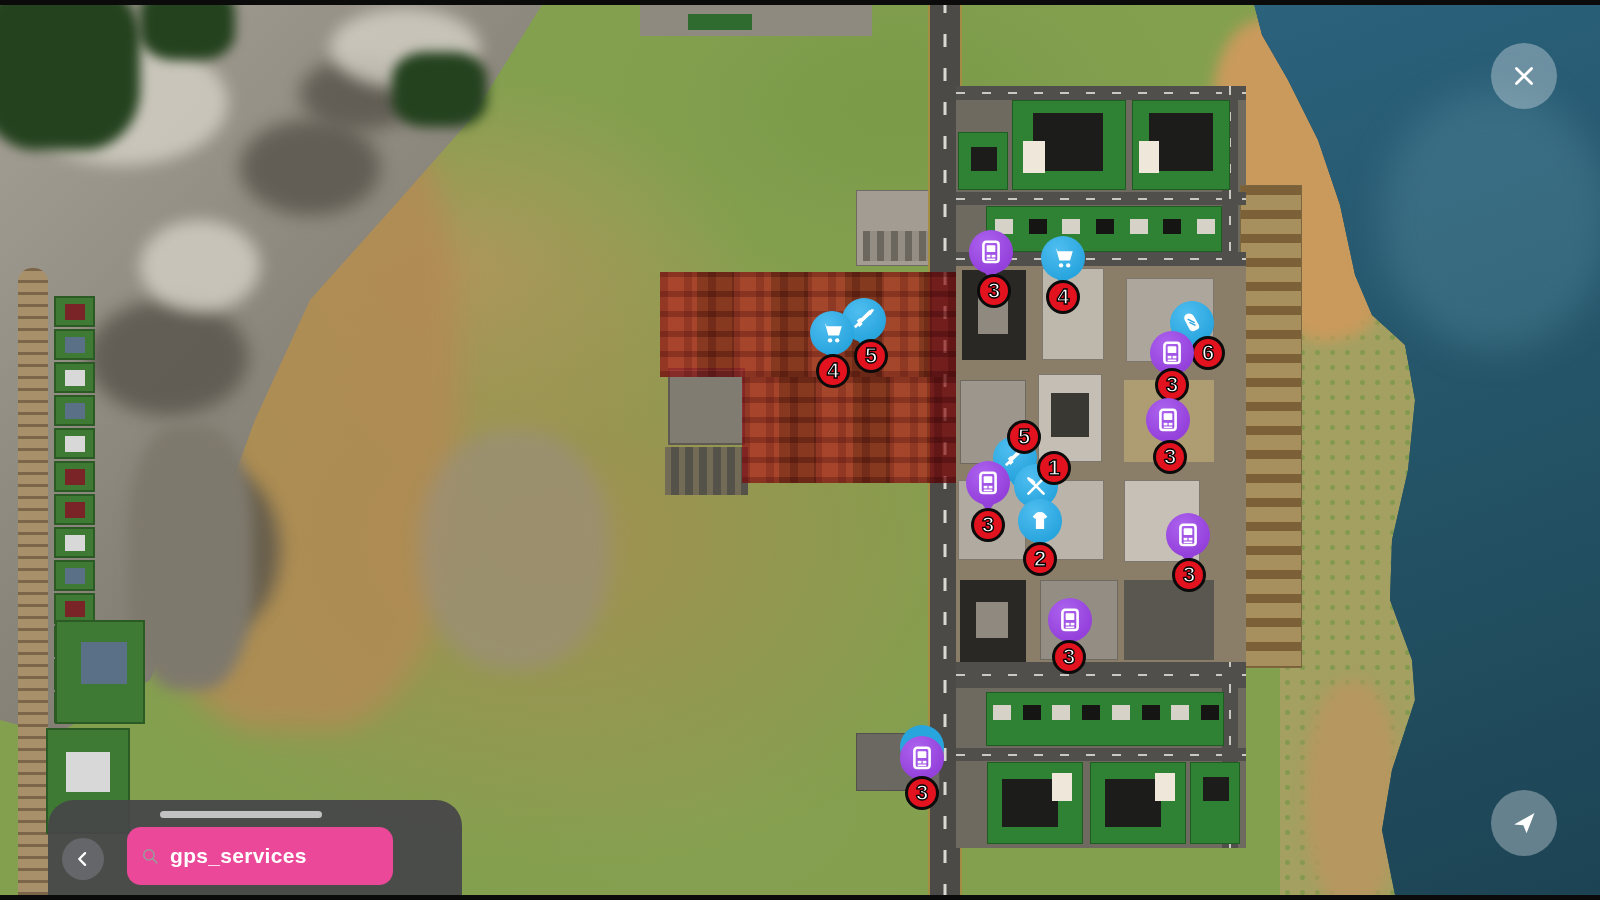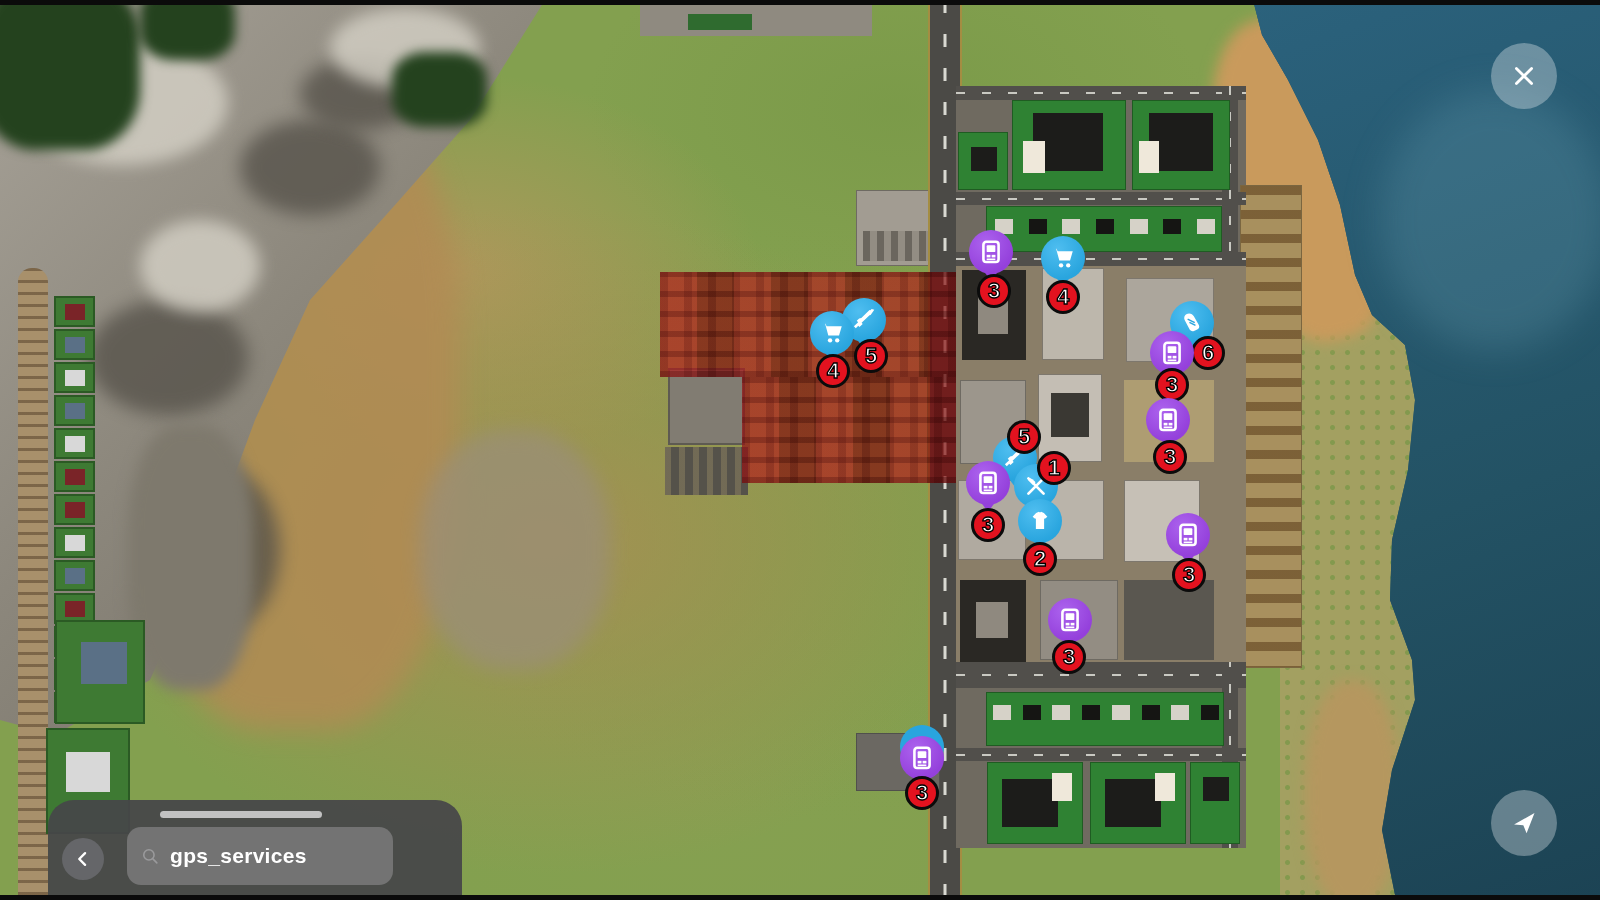--- a/index.html
+++ b/index.html
@@ -114,21 +114,21 @@
   
   .round-btn{position:absolute;width:66px;height:66px;border-radius:50%;
     background:rgba(240,244,246,.34);display:flex;align-items:center;justify-content:center;}
   .sheet{position:absolute;left:48px;top:800px;width:414px;height:110px;
     background:rgba(70,70,73,.93);border-radius:26px 26px 0 0;}
   .sheet-handle{position:absolute;left:112px;top:11px;width:162px;height:7px;border-radius:4px;
     background:#C2C2C2;}
   .back-btn{position:absolute;left:62px;top:838px;width:42px;height:42px;border-radius:50%;
     background:#656669;display:flex;align-items:center;justify-content:center;}
   .search-box{position:absolute;left:127px;top:827px;width:266px;height:58px;border-radius:14px;
-    background:#737373;display:flex;align-items:center;padding:0 14px;gap:10px;}
+    background:#ec4899;display:flex;align-items:center;padding:0 14px;gap:10px;}
   .search-text{color:#FFF;font-weight:bold;font-size:21px;letter-spacing:.3px;}
   .bar{left:0;width:1600px;height:5px;background:#0B0B0B;z-index:60;}
 </style>
 </head>
 <body>
 
 <div class="viewport">
 
   <div class="abs grass"></div>
 

